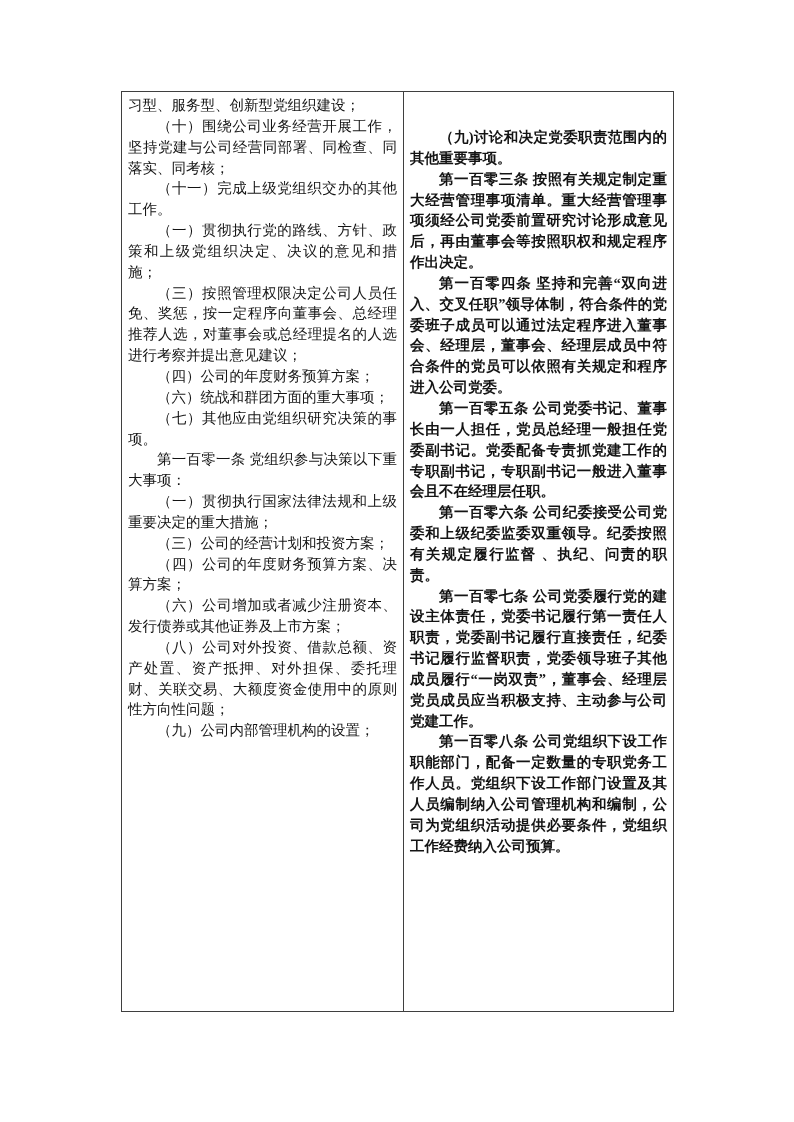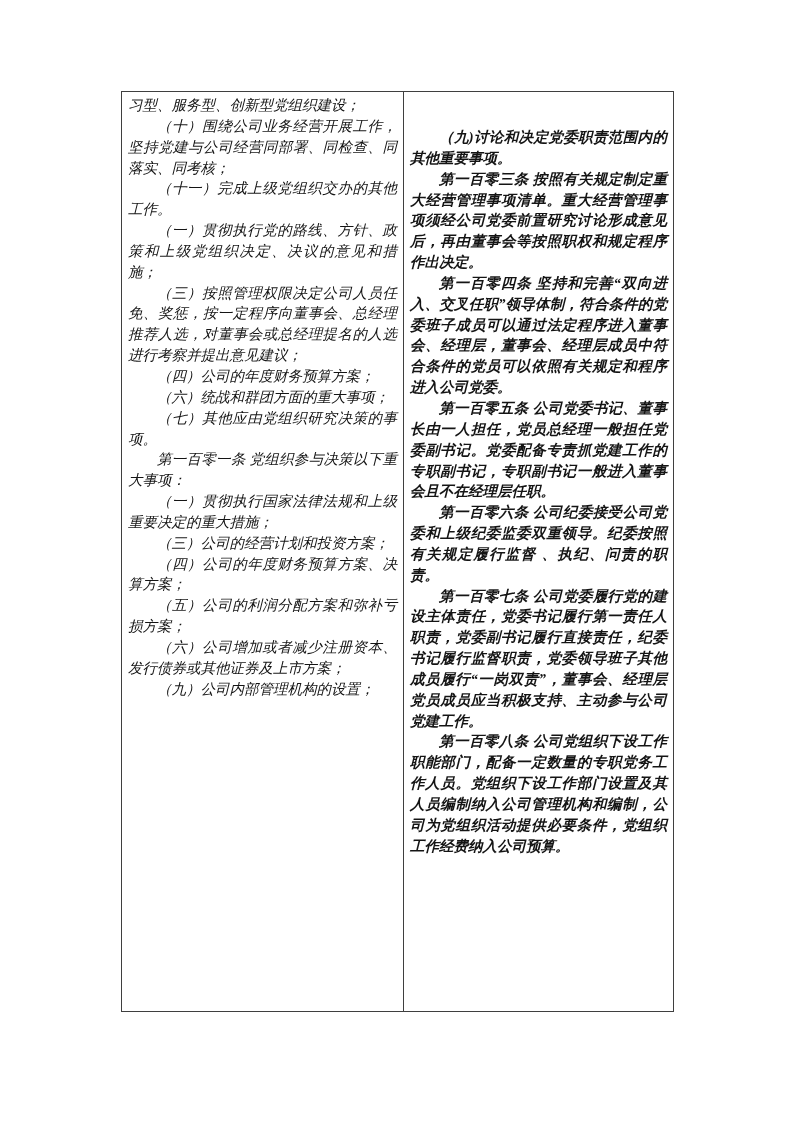--- a/index.html
+++ b/index.html
@@ -18,21 +18,20 @@
   .doc-table {
     position: absolute;
     left: 121px;
     top: 91px;
     width: 553px;
     height: 921px;
     display: flex;
     border: 1px solid #3f3f3f;
     box-sizing: border-box;
     background: #ffffff;
-    font-style: italic;
   }
   .cell {
     box-sizing: border-box;
     padding: 3px 6px 0 6px;
     overflow: hidden;
   }
   .cell.left {
     width: 282px;
     border-right: 1px solid #3f3f3f;
     font-weight: 400;
@@ -66,22 +65,22 @@
         <p class="para indent">（十一）完成上级党组织交办的其他工作。</p>
         <p class="para indent">（一）贯彻执行党的路线、方针、政策和上级党组织决定、决议的意见和措施；</p>
         <p class="para indent">（三）按照管理权限决定公司人员任免、奖惩，按一定程序向董事会、总经理推荐人选，对董事会或总经理提名的人选进行考察并提出意见建议；</p>
         <p class="para indent">（四）公司的年度财务预算方案；</p>
         <p class="para indent">（六）统战和群团方面的重大事项；</p>
         <p class="para indent">（七）其他应由党组织研究决策的事项。</p>
         <p class="para indent">第一百零一条 党组织参与决策以下重大事项：</p>
         <p class="para indent">（一）贯彻执行国家法律法规和上级重要决定的重大措施；</p>
         <p class="para indent">（三）公司的经营计划和投资方案；</p>
         <p class="para indent">（四）公司的年度财务预算方案、决算方案；</p>
-        <p class="para indent">（五）公司的利润分配方案和弥补亏损方案；</p>
         <p class="para indent">（六）公司增加或者减少注册资本、发行债券或其他证券及上市方案；</p>
+        <p class="para indent">（八）公司对外投资、借款总额、资产处置、资产抵押、对外担保、委托理财、关联交易、大额度资金使用中的原则性方向性问题；</p>
         <p class="para indent">（九）公司内部管理机构的设置；</p>
       </div>
     <div class="cell right">
         <p class="para indent">（九)讨论和决定党委职责范围内的其他重要事项。</p>
         <p class="para indent">第一百零三条 按照有关规定制定重大经营管理事项清单。重大经营管理事项须经公司党委前置研究讨论形成意见后，再由董事会等按照职权和规定程序作出决定。</p>
         <p class="para indent">第一百零四条 坚持和完善“双向进入、交叉任职”领导体制，符合条件的党委班子成员可以通过法定程序进入董事会、经理层，董事会、经理层成员中符合条件的党员可以依照有关规定和程序进入公司党委。</p>
         <p class="para indent">第一百零五条 公司党委书记、董事长由一人担任，党员总经理一般担任党委副书记。党委配备专责抓党建工作的专职副书记，专职副书记一般进入董事会且不在经理层任职。</p>
         <p class="para indent">第一百零六条 公司纪委接受公司党委和上级纪委监委双重领导。纪委按照有关规定履行监督 、执纪、问责的职责。</p>
         <p class="para indent">第一百零七条 公司党委履行党的建设主体责任，党委书记履行第一责任人职责，党委副书记履行直接责任，纪委书记履行监督职责，党委领导班子其他成员履行“一岗双责”，董事会、经理层党员成员应当积极支持、主动参与公司党建工作。</p>
         <p class="para indent">第一百零八条 公司党组织下设工作职能部门，配备一定数量的专职党务工作人员。党组织下设工作部门设置及其人员编制纳入公司管理机构和编制，公司为党组织活动提供必要条件，党组织工作经费纳入公司预算。</p>

